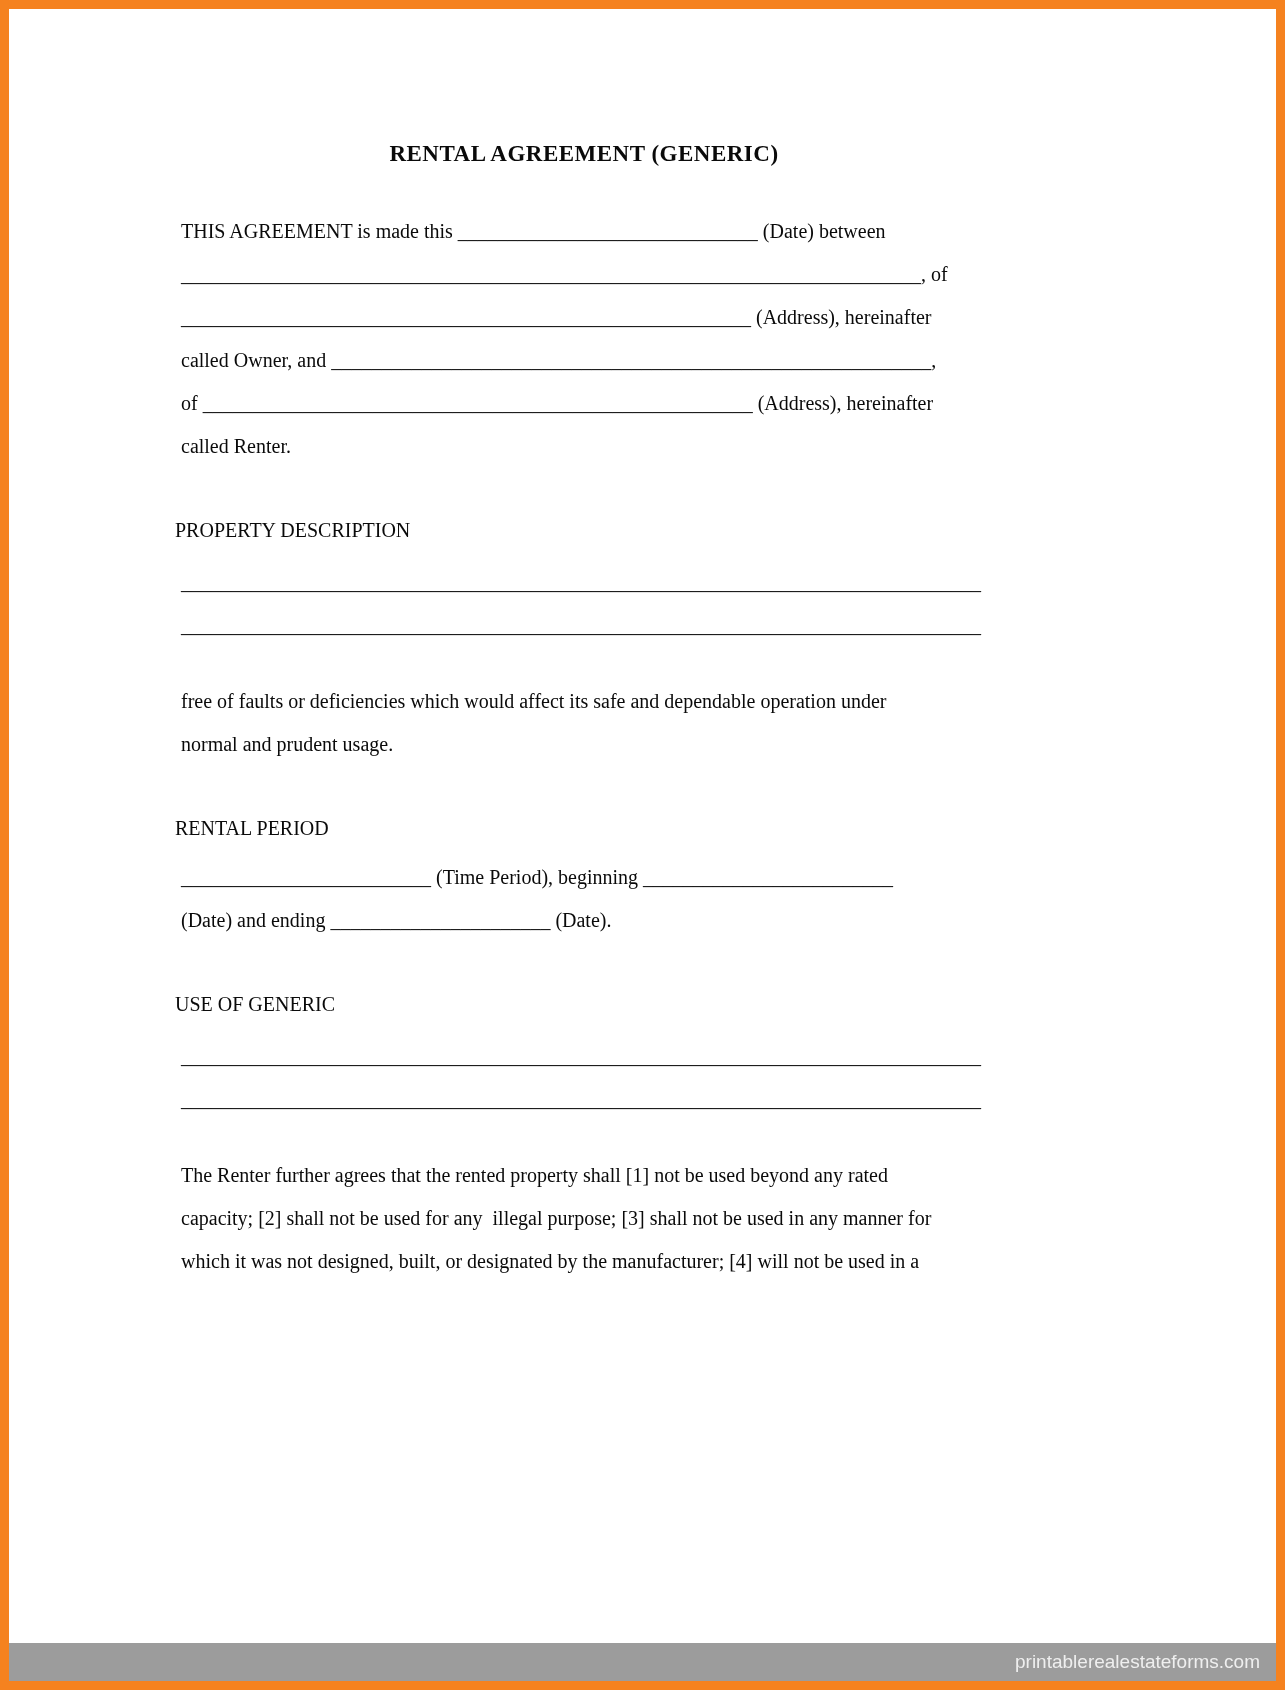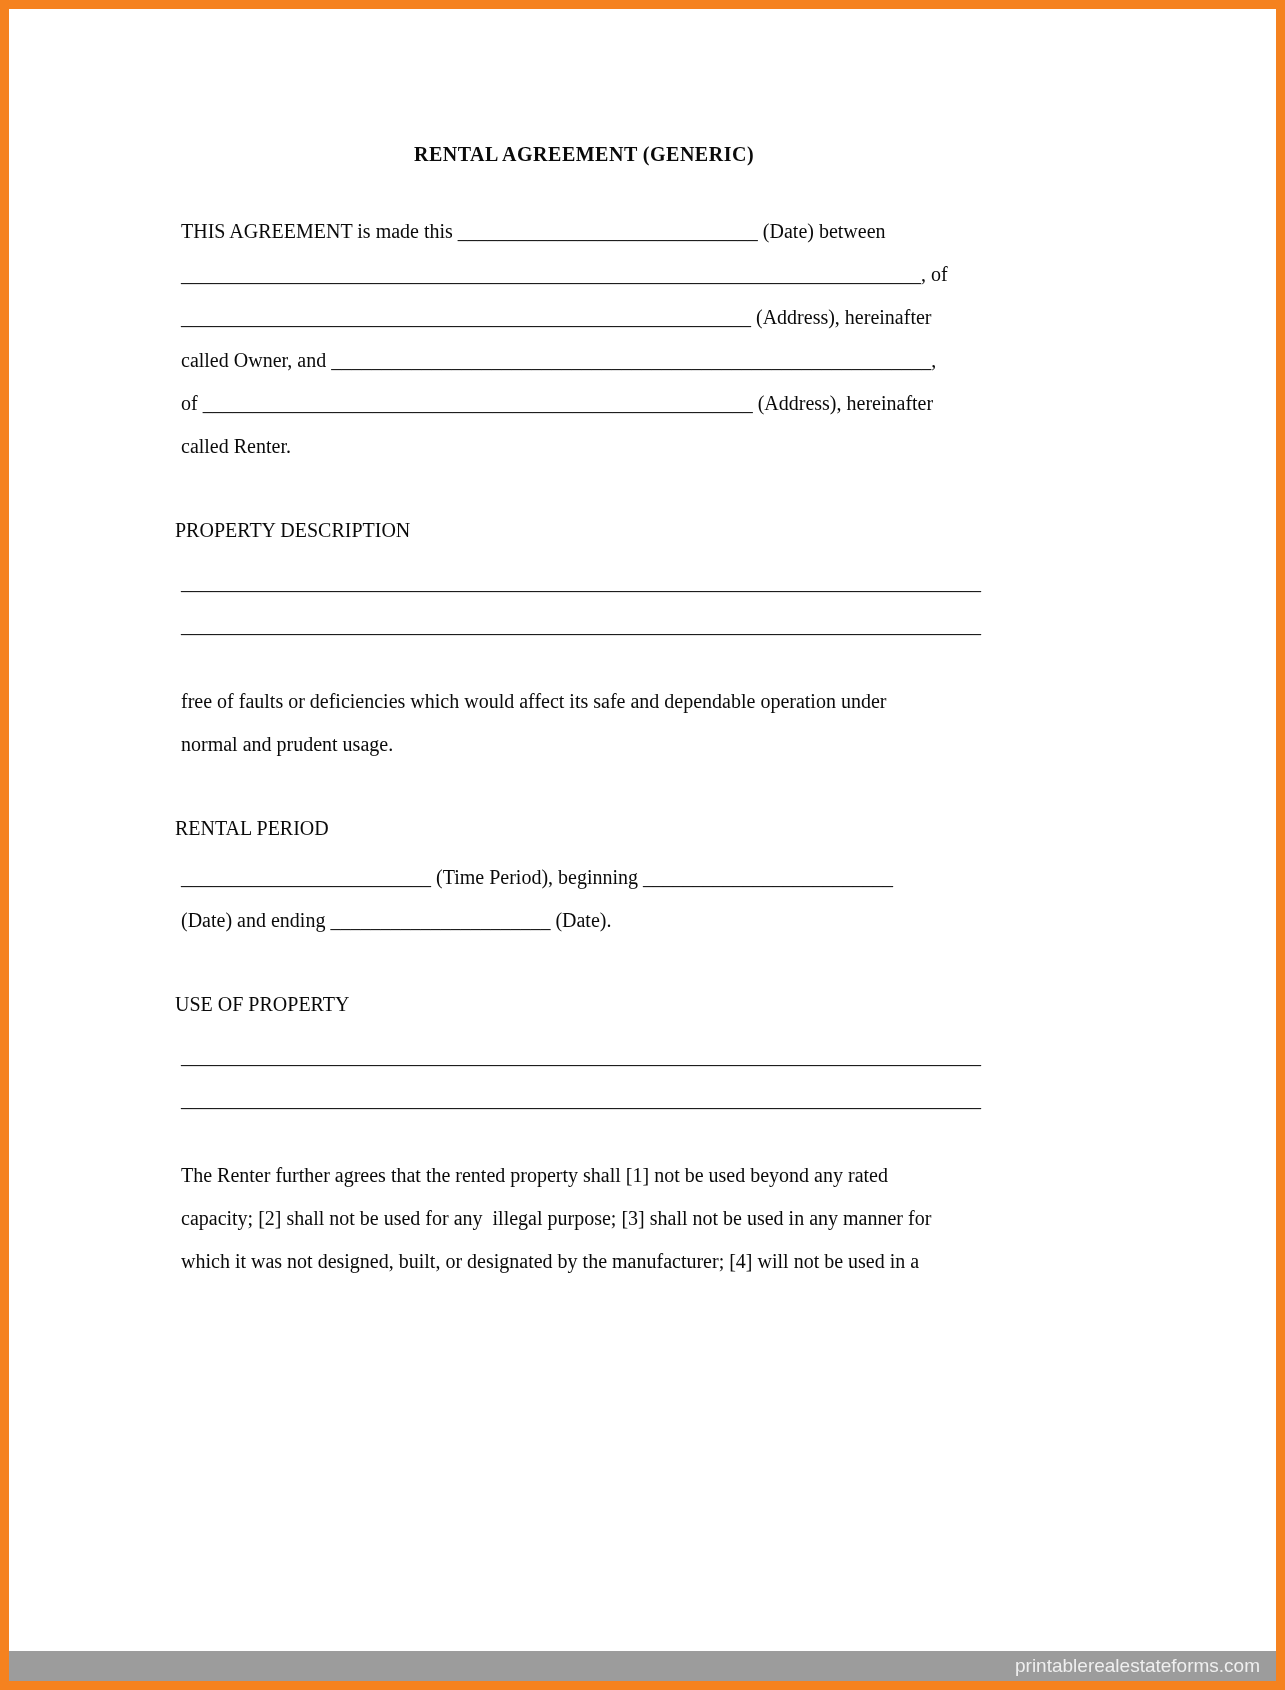--- a/index.html
+++ b/index.html
@@ -23,34 +23,34 @@
     flex: 1;
     padding: 133px 0 0 166px;
     color: var(--text-color, #0a0a0a);
   }
   .content {
     width: 818px;
     font-size: 20px;
     line-height: 43px;
   }
   .title {
-    font-size: 20px;
+    font-size: 23px;
     font-weight: bold;
     text-align: center;
     letter-spacing: 0.5px;
     margin: 0 0 44px 0;
     line-height: 24px;
   }
   .para { margin: 6px; }
   .line { white-space: pre; }
   .heading { margin-top: 41px; white-space: pre; }
   .after-heading { margin-top: 9px; }
   .after-blanks { margin-top: 33px; }
   .footer-bar {
-    height: 30px;
+    height: 38px;
     background: var(--footer-bar-color, #9c9c9c);
     color: var(--footer-text-color, #efefef);
     font-family: "Liberation Sans", sans-serif;
     font-size: 19px;
     display: flex;
     align-items: center;
     justify-content: flex-end;
     padding-right: 16px;
   }
 </style>
@@ -84,21 +84,21 @@
         <div class="line">normal and prudent usage.</div>
       </div>
 
       <div class="heading">RENTAL PERIOD</div>
 
       <div class="para">
         <div class="line">_________________________ (Time Period), beginning _________________________</div>
         <div class="line">(Date) and ending ______________________ (Date).</div>
       </div>
 
-      <div class="heading">USE OF PROPERTY</div>
+      <div class="heading">USE OF GENERIC</div>
 
       <div class="para after-heading">
         <div class="line">________________________________________________________________________________</div>
         <div class="line">________________________________________________________________________________</div>
       </div>
 
       <div class="para after-blanks">
         <div class="line">The Renter further agrees that the rented property shall [1] not be used beyond any rated</div>
         <div class="line">capacity; [2] shall not be used for any  illegal purpose; [3] shall not be used in any manner for</div>
         <div class="line">which it was not designed, built, or designated by the manufacturer; [4] will not be used in a</div>

